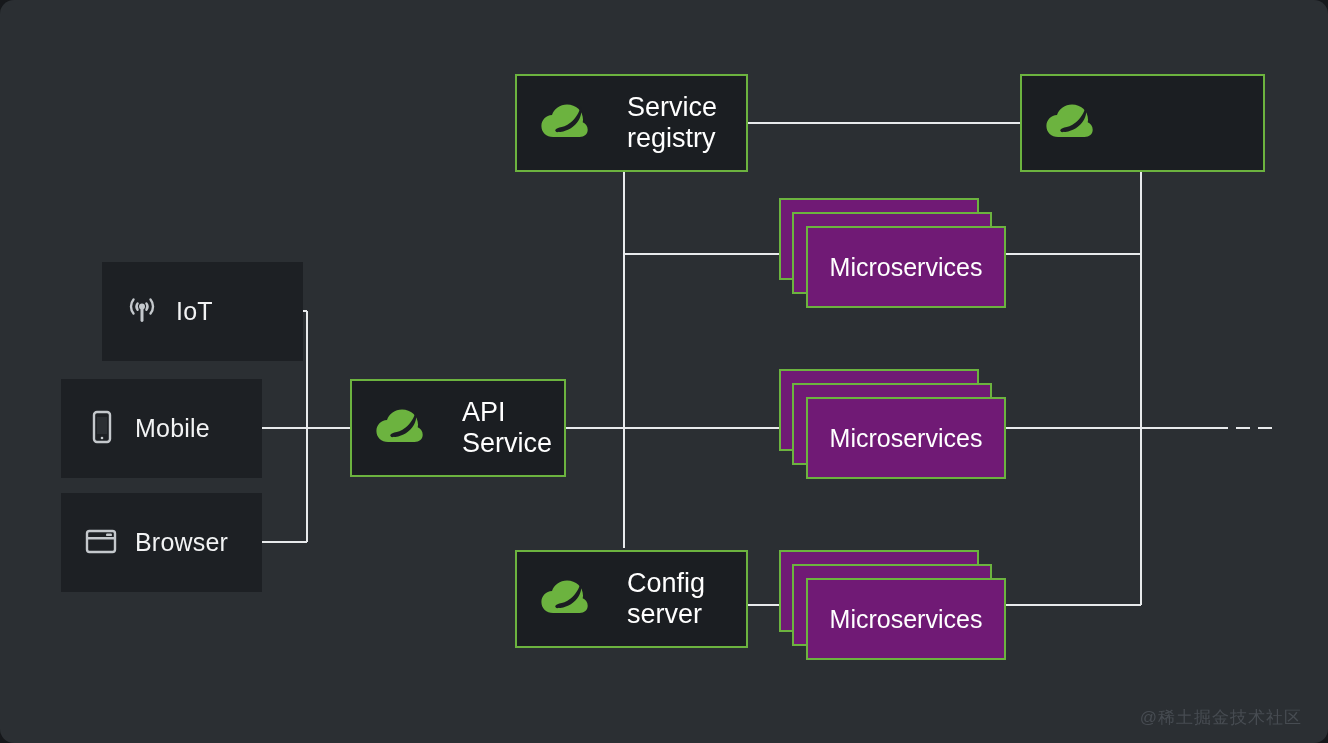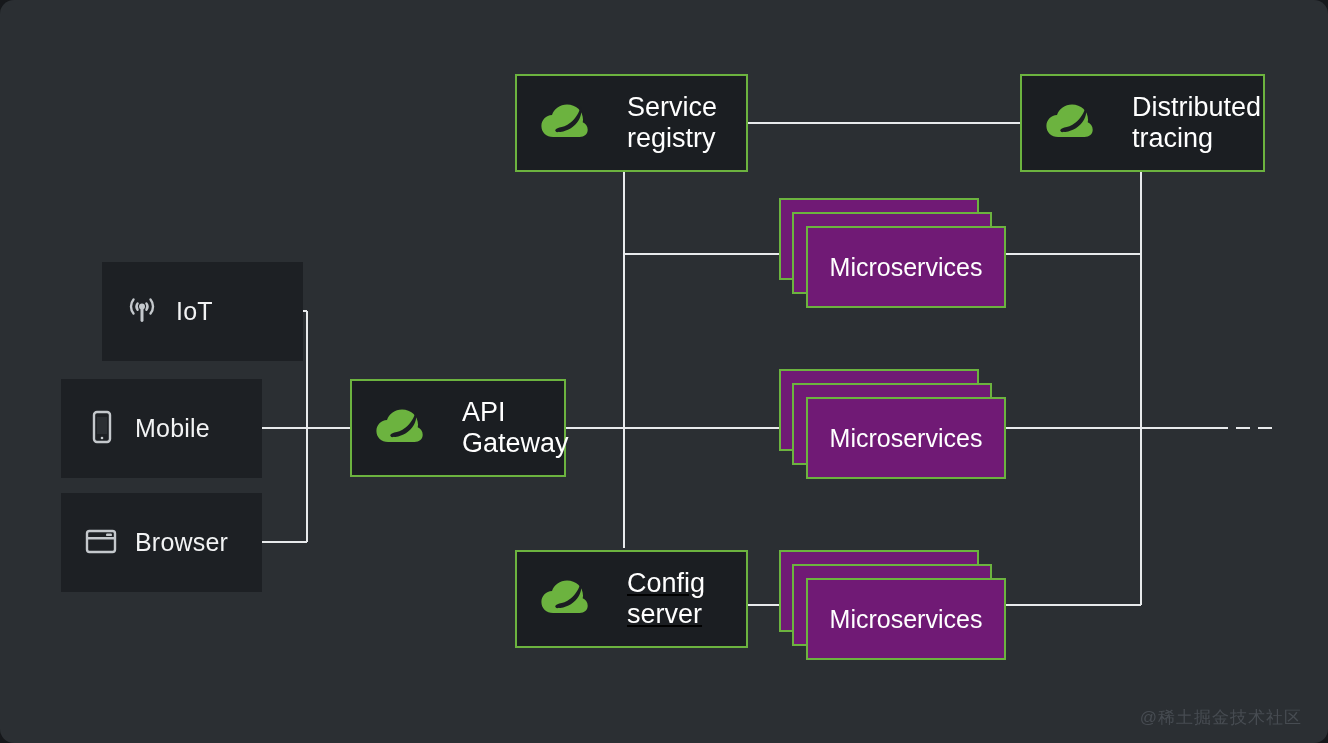--- a/index.html
+++ b/index.html
@@ -202,37 +202,35 @@
   </div>
 
   <div class="node green springbox" style="left:1020px; top:74px; width:245px; height:98px;">
     <span class="icon">
       <svg width="52" height="48" viewBox="0 0 52 48">
         <path d="M14 40c-6.6 0-11.6-4.6-11.6-11 0-6.2 4.7-10.8 10.6-11.1C15 11.6 21 7.4 28 7.4c9 0 16 6.4 16 15.2 0 .9-.1 1.8-.3 2.7 3.1 1.3 5 4.1 5 7.5 0 4.3-3.4 7.2-8.2 7.2z" fill="#6cb33f"></path>
         <path d="M41.6 9.2c-1.3 6.4-5 12.3-10 16.2-4.3 3.4-8.3 4.6-11.3 5.2-1.9.4-2.6 1.5-2.3 2.7.3 1.2 1.6 1.8 3.4 1.6 7.7-.9 14.3-5.2 18.1-11.4 3-4.9 3.4-10.2 2.1-14.3z" fill="#1b1e22"></path>
         <circle cx="18.3" cy="33.3" r="1.9" fill="#1b1e22"></circle>
       </svg>
     </span>
-    <span class="label">Distributed
-tracing</span>
   </div>
 
   <div class="node green springbox" style="left:350px; top:379px; width:216px; height:98px;">
     <span class="icon">
       <svg width="52" height="48" viewBox="0 0 52 48">
         <path d="M14 40c-6.6 0-11.6-4.6-11.6-11 0-6.2 4.7-10.8 10.6-11.1C15 11.6 21 7.4 28 7.4c9 0 16 6.4 16 15.2 0 .9-.1 1.8-.3 2.7 3.1 1.3 5 4.1 5 7.5 0 4.3-3.4 7.2-8.2 7.2z" fill="#6cb33f"></path>
         <path d="M41.6 9.2c-1.3 6.4-5 12.3-10 16.2-4.3 3.4-8.3 4.6-11.3 5.2-1.9.4-2.6 1.5-2.3 2.7.3 1.2 1.6 1.8 3.4 1.6 7.7-.9 14.3-5.2 18.1-11.4 3-4.9 3.4-10.2 2.1-14.3z" fill="#1b1e22"></path>
         <circle cx="18.3" cy="33.3" r="1.9" fill="#1b1e22"></circle>
       </svg>
     </span>
     <span class="label">API
-Gateway</span>
-  </div>
-
-  <div class="node green springbox" style="left:515px; top:550px; width:233px; height:98px;text-decoration:underline;">
+Service</span>
+  </div>
+
+  <div class="node green springbox" style="left:515px; top:550px; width:233px; height:98px;">
     <span class="icon">
       <svg width="52" height="48" viewBox="0 0 52 48">
         <path d="M14 40c-6.6 0-11.6-4.6-11.6-11 0-6.2 4.7-10.8 10.6-11.1C15 11.6 21 7.4 28 7.4c9 0 16 6.4 16 15.2 0 .9-.1 1.8-.3 2.7 3.1 1.3 5 4.1 5 7.5 0 4.3-3.4 7.2-8.2 7.2z" fill="#6cb33f"></path>
         <path d="M41.6 9.2c-1.3 6.4-5 12.3-10 16.2-4.3 3.4-8.3 4.6-11.3 5.2-1.9.4-2.6 1.5-2.3 2.7.3 1.2 1.6 1.8 3.4 1.6 7.7-.9 14.3-5.2 18.1-11.4 3-4.9 3.4-10.2 2.1-14.3z" fill="#1b1e22"></path>
         <circle cx="18.3" cy="33.3" r="1.9" fill="#1b1e22"></circle>
       </svg>
     </span>
     <span class="label">Config
 server</span>
   </div>

